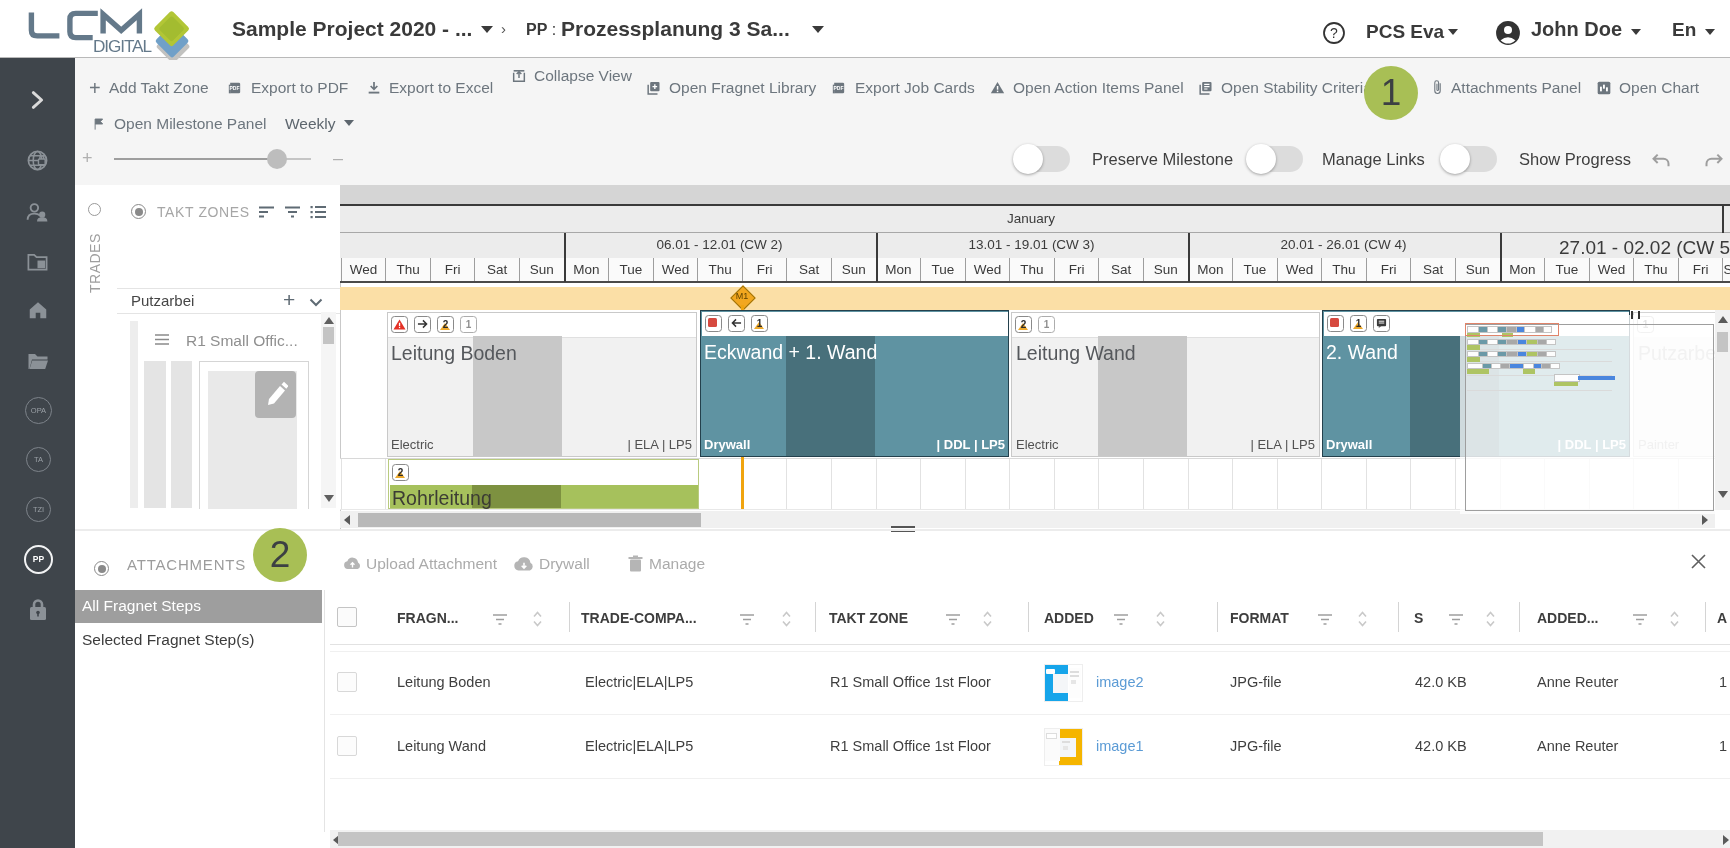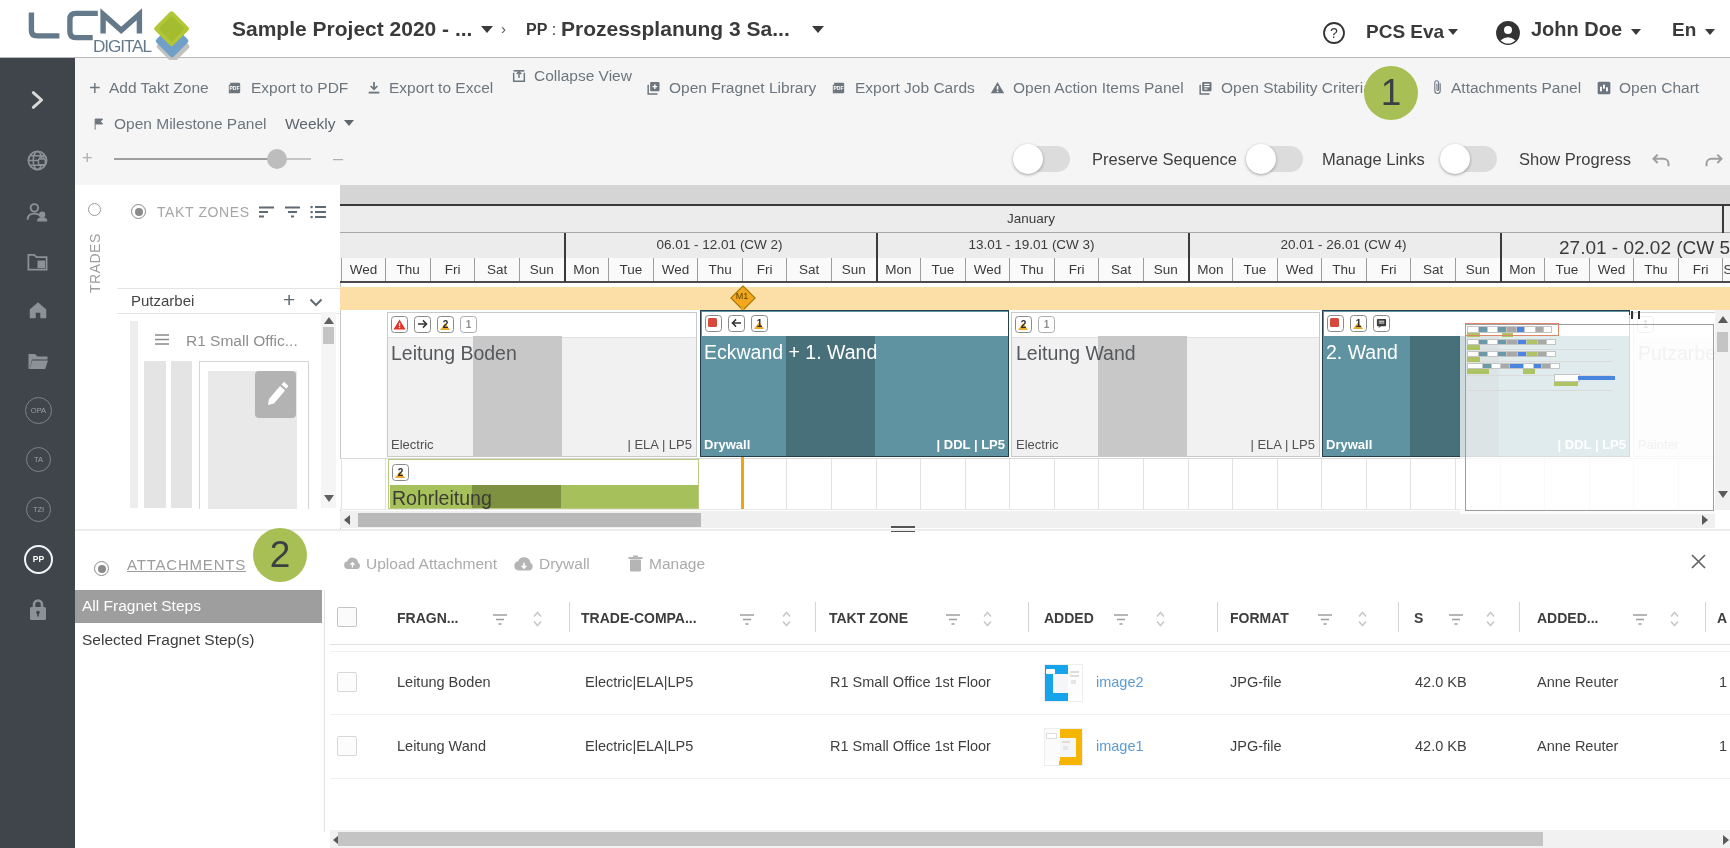--- a/index.html
+++ b/index.html
@@ -148,21 +148,21 @@
         <path d="M5 21 V4 h12 l-3.5 4 L17 12 H5" fill="#6d767e" stroke="#6d767e" stroke-width="1.5" stroke-linejoin="round"></path>
       </svg>Open Milestone Panel</div>
   <div class="tbtn" style="left:210px;top:57px;color:#5d666e;">Weekly <span style="display:inline-block;vertical-align:3px;margin-left:4px;width:0;height:0;border-left:5.5px solid transparent;border-right:5.5px solid transparent;border-top:6.5px solid #5d666e;"></span></div>
   <div class="abs" style="left:7px;top:90px;font-size:18px;color:#b0b0b0;">+</div>
   <div class="abs" style="left:39px;top:100px;width:163px;height:2px;background:#9e9e9e;"></div>
   <div class="abs" style="left:202px;top:100px;width:34px;height:2px;background:#c5c5c5;"></div>
   <div class="abs" style="left:192px;top:91px;width:20px;height:20px;border-radius:50%;background:#bdbdbd;"></div>
   <div class="abs" style="left:258px;top:90px;font-size:18px;color:#b0b0b0;">–</div>
   <div class="abs" style="left:940px;top:88px;width:55px;height:26px;border-radius:13px;background:#dcdcdc;"></div>
   <div class="abs" style="left:938px;top:86px;width:30px;height:30px;border-radius:50%;background:#fff;box-shadow:0 1px 3px rgba(0,0,0,0.35);"></div>
-  <div class="abs" style="left:1017px;top:92px;font-size:16.5px;color:#3f3f3f;">Preserve Sequence</div>
+  <div class="abs" style="left:1017px;top:92px;font-size:16.5px;color:#3f3f3f;">Preserve Milestone</div>
   <div class="abs" style="left:1173px;top:88px;width:55px;height:26px;border-radius:13px;background:#dcdcdc;"></div>
   <div class="abs" style="left:1171px;top:86px;width:30px;height:30px;border-radius:50%;background:#fff;box-shadow:0 1px 3px rgba(0,0,0,0.35);"></div>
   <div class="abs" style="left:1247px;top:92px;font-size:16.5px;color:#3f3f3f;">Manage Links</div>
   <div class="abs" style="left:1367px;top:88px;width:55px;height:26px;border-radius:13px;background:#dcdcdc;"></div>
   <div class="abs" style="left:1365px;top:86px;width:30px;height:30px;border-radius:50%;background:#fff;box-shadow:0 1px 3px rgba(0,0,0,0.35);"></div>
   <div class="abs" style="left:1444px;top:92px;font-size:16.5px;color:#3f3f3f;">Show Progress</div>
   <div class="abs" style="left:1576px;top:94px;"><svg width="20" height="17" viewBox="0 0 24 20">
         <path d="M8 3 L3 8 L8 13 M3.5 8 H15 a6 6 0 0 1 6 6 v3" fill="none" stroke="#9e9e9e" stroke-width="2.4"></path>
       </svg></div>
   <div class="abs" style="left:1629px;top:94px;"><svg width="20" height="17" viewBox="0 0 24 20">
@@ -429,21 +429,21 @@
 <div class="abs" style="left:1392px;top:163.5px;width:145px;height:1px;background:#dadada;z-index:9;"></div>
 <div class="abs" style="left:1392px;top:176px;width:145px;height:1px;background:#dadada;z-index:9;"></div>
 <div class="abs" style="left:1392px;top:189.5px;width:145px;height:1px;background:#dadada;z-index:9;"></div>
 <div class="abs" style="left:1392px;top:204.5px;width:145px;height:1px;background:#dadada;z-index:9;"></div>
 </div>
 <div class="abs" style="left:75px;top:528.5px;width:1655px;height:2.5px;background:#ececec;z-index:3;"></div>
 
 <div id="attach" class="abs" style="left:75px;top:536px;width:1655px;height:312px;background:#fff;">
 <div class="abs" style="left:19px;top:25px;width:13px;height:13px;border:1.5px solid #8a8a8a;border-radius:50%;"></div>
 <div class="abs" style="left:22.5px;top:28.5px;width:8px;height:8px;background:#8a8a8a;border-radius:50%;"></div>
-<div class="abs" style="left:52px;top:20px;font-size:15px;color:#9c9c9c;letter-spacing:0.8px;text-decoration:underline;">ATTACHMENTS</div>
+<div class="abs" style="left:52px;top:20px;font-size:15px;color:#9c9c9c;letter-spacing:0.8px;">ATTACHMENTS</div>
 <div class="abs" style="left:268px;top:20px;"><svg width="19" height="15" viewBox="0 0 24 17">
         <path d="M6 15.5 a5 5 0 0 1 -0.5 -9.9 A7 7 0 0 1 19 7.2 a4.5 4.5 0 0 1 -0.5 8.3 Z" fill="#b5b5b5"></path>
         <path d="M12 13.5 V8 M9.5 10 L12 7.4 L14.5 10" stroke="#fff" stroke-width="1.7" fill="none"></path>
       </svg></div>
 <div class="abs" style="left:291px;top:19px;font-size:15.5px;color:#ababab;">Upload Attachment</div>
 <div class="abs" style="left:438px;top:20px;"><svg width="22" height="16" viewBox="0 0 24 17">
         <path d="M6 15.5 a5 5 0 0 1 -0.5 -9.9 A7 7 0 0 1 19 7.2 a4.5 4.5 0 0 1 -0.5 8.3 Z" fill="#b5b5b5"></path>
         <path d="M12 7 V12.6 M9.5 10.4 L12 13 L14.5 10.4" stroke="#fff" stroke-width="1.7" fill="none"></path>
       </svg></div>
 <div class="abs" style="left:464px;top:19px;font-size:15.5px;color:#ababab;">Drywall</div>

